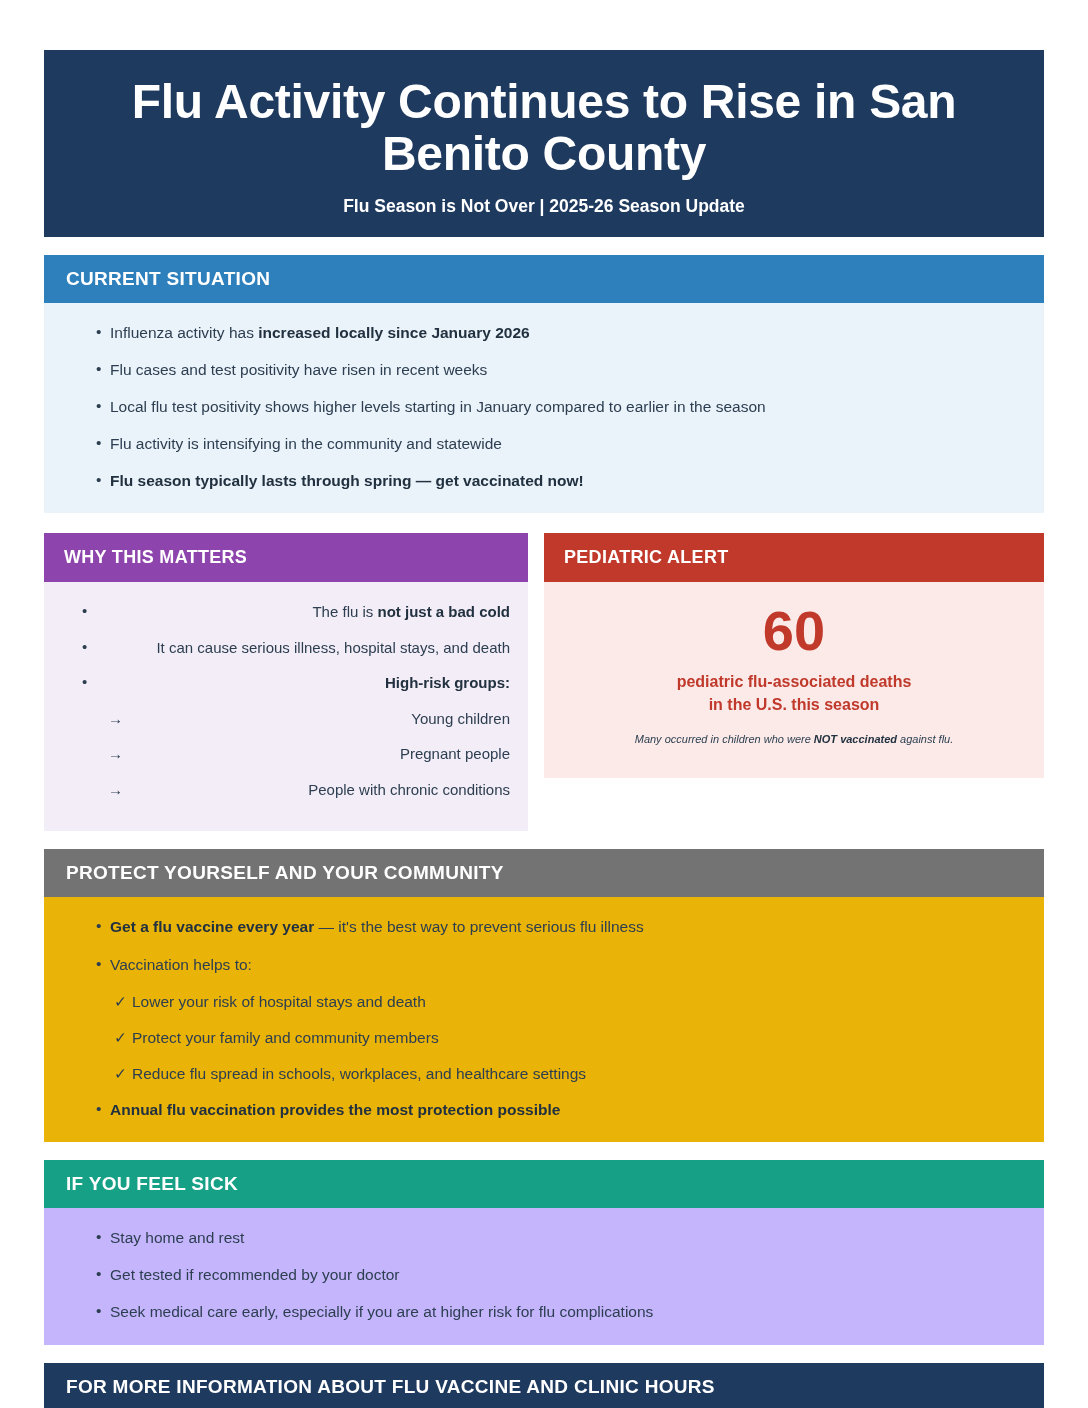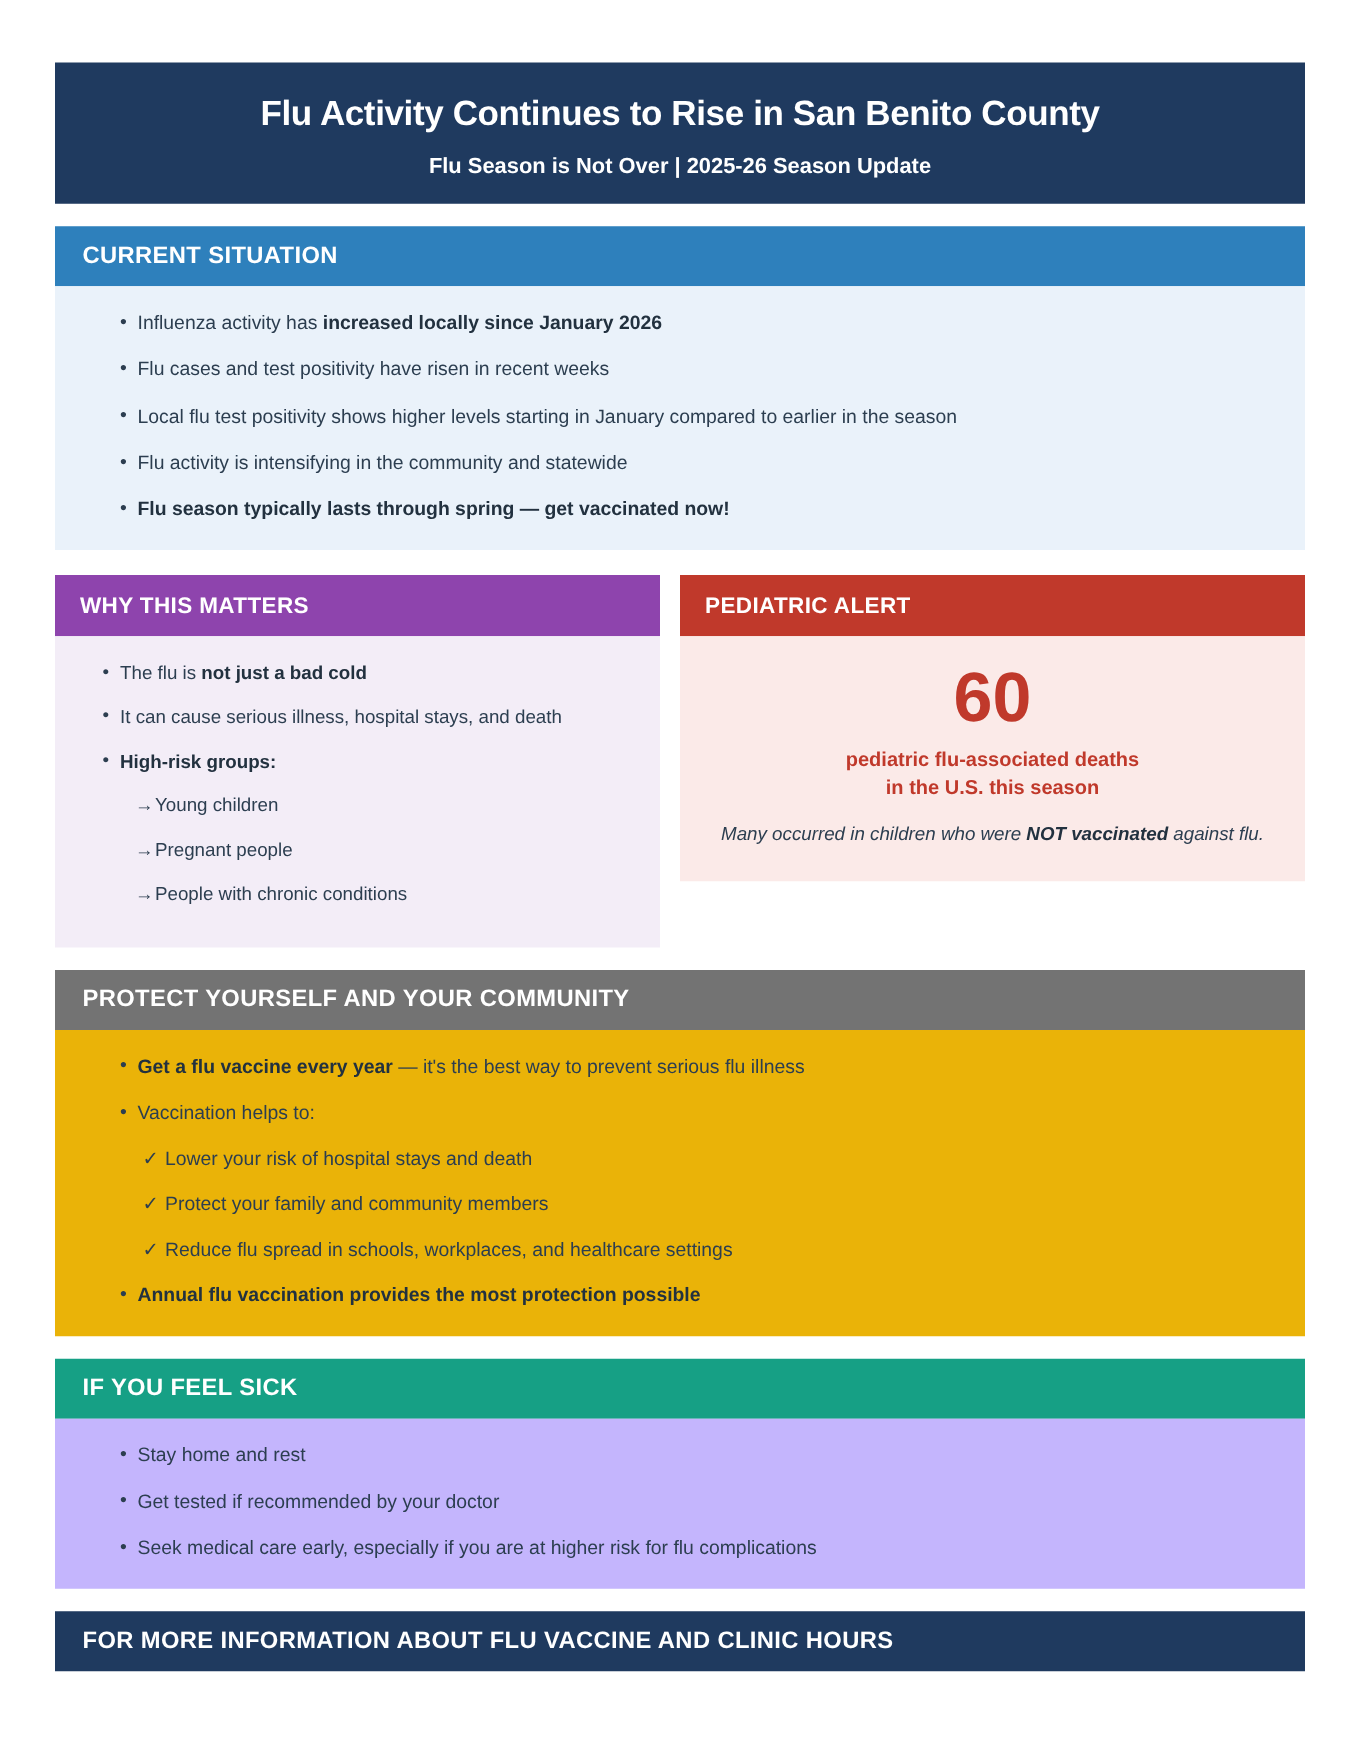--- a/index.html
+++ b/index.html
@@ -24,21 +24,21 @@
 
   
   .masthead {
     background: #1F3A5F;
     padding: 26px 22px 20px 22px;
     text-align: center;
   }
   .masthead h1 {
     margin: 0;
     color: #ffffff;
-    font-size: 28px;
+    font-size: 48px;
     font-weight: bold;
     letter-spacing: -0.3px;
     line-height: 1.08;
   }
   .masthead .subtitle {
     margin-top: 16px;
     color: #ffffff;
     font-size: 17.5px;
     font-weight: bold;
   }
@@ -120,20 +120,21 @@
   .red .sec-body    { background: #FBEAE8; }
 
   .col-left .sec-head, .col-right .sec-head {
     font-size: 18px;
     padding: 14px 20px;
   }
   .col-left .sec-body {
     padding: 20px 18px 16px 18px;
     min-height: 196px;
     box-sizing: border-box;
+    text-align: right;
   }
   .col-left ul.bullets { padding-left: 20px; }
   .col-left ul.bullets li { font-size: 15px; margin-bottom: 16px; }
 
   
   .col-right .sec-body {
     text-align: center;
     padding: 20px 18px 22px 18px;
     min-height: 196px;
     box-sizing: border-box;
@@ -146,21 +147,21 @@
     margin-bottom: 12px;
   }
   .stat-label {
     color: #C0392B;
     font-size: 16px;
     font-weight: bold;
     line-height: 1.38;
   }
   .stat-note {
     margin-top: 16px;
-    font-size: 15px;
+    font-size: 11px;
     font-style: italic;
     line-height: 1.38;
     color: #2c3e50;
   }
 
   
   .contact { text-align: center; }
 </style>
 </head>
 <body>

